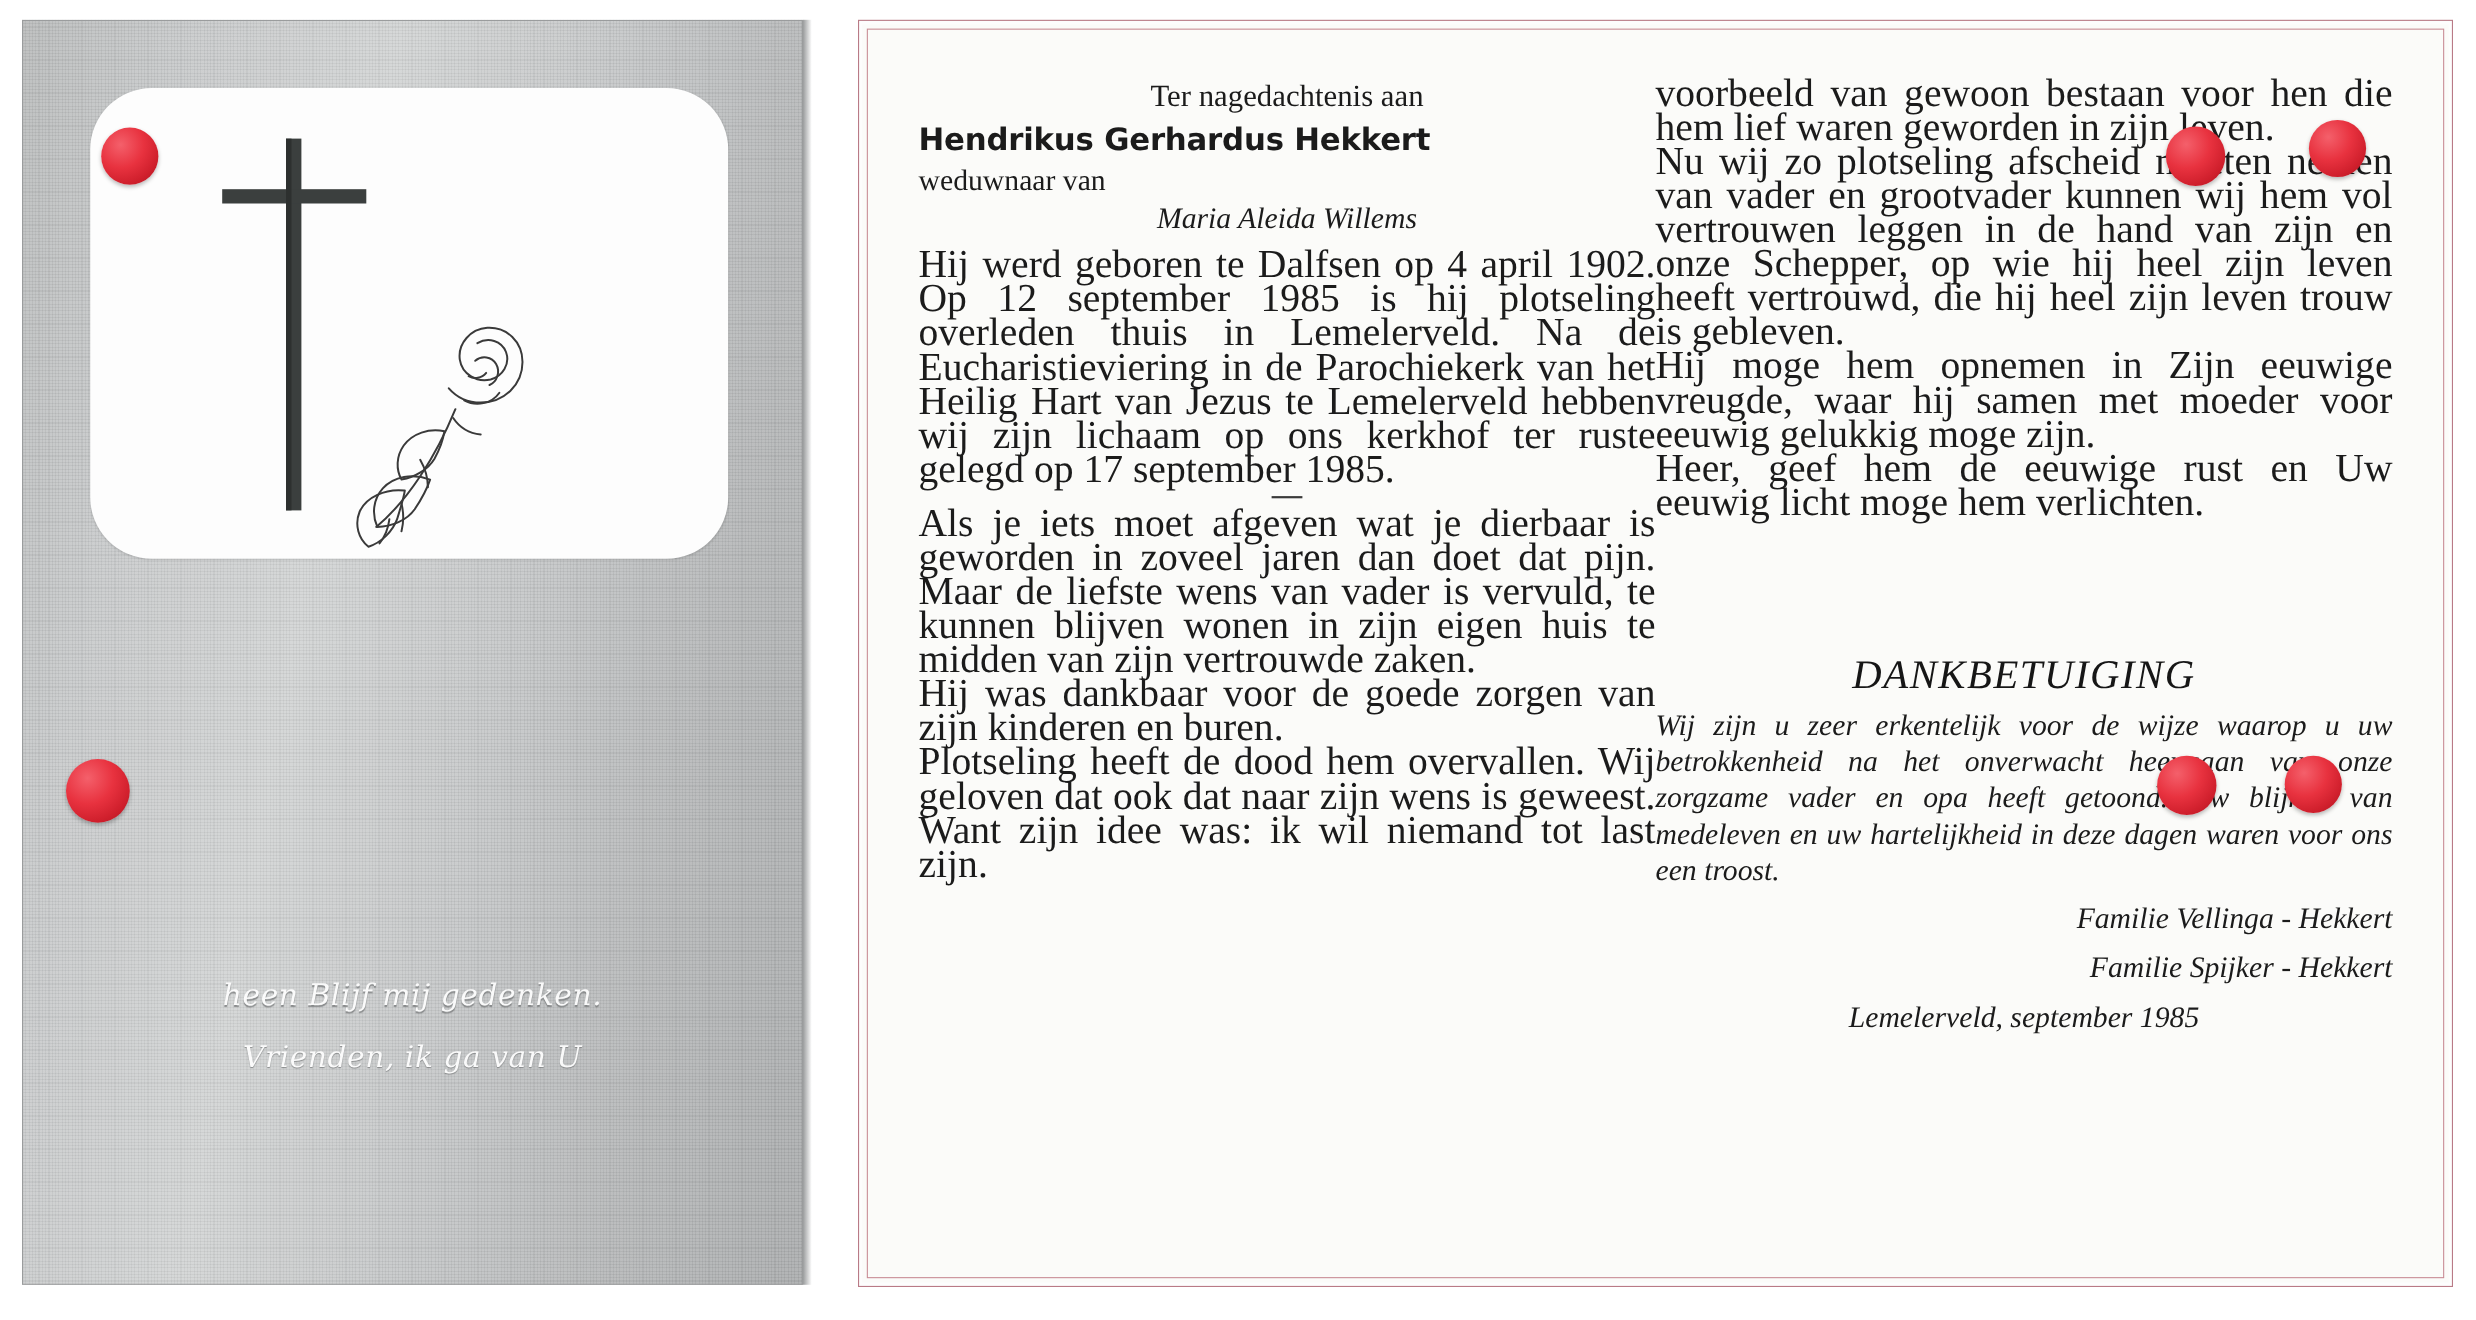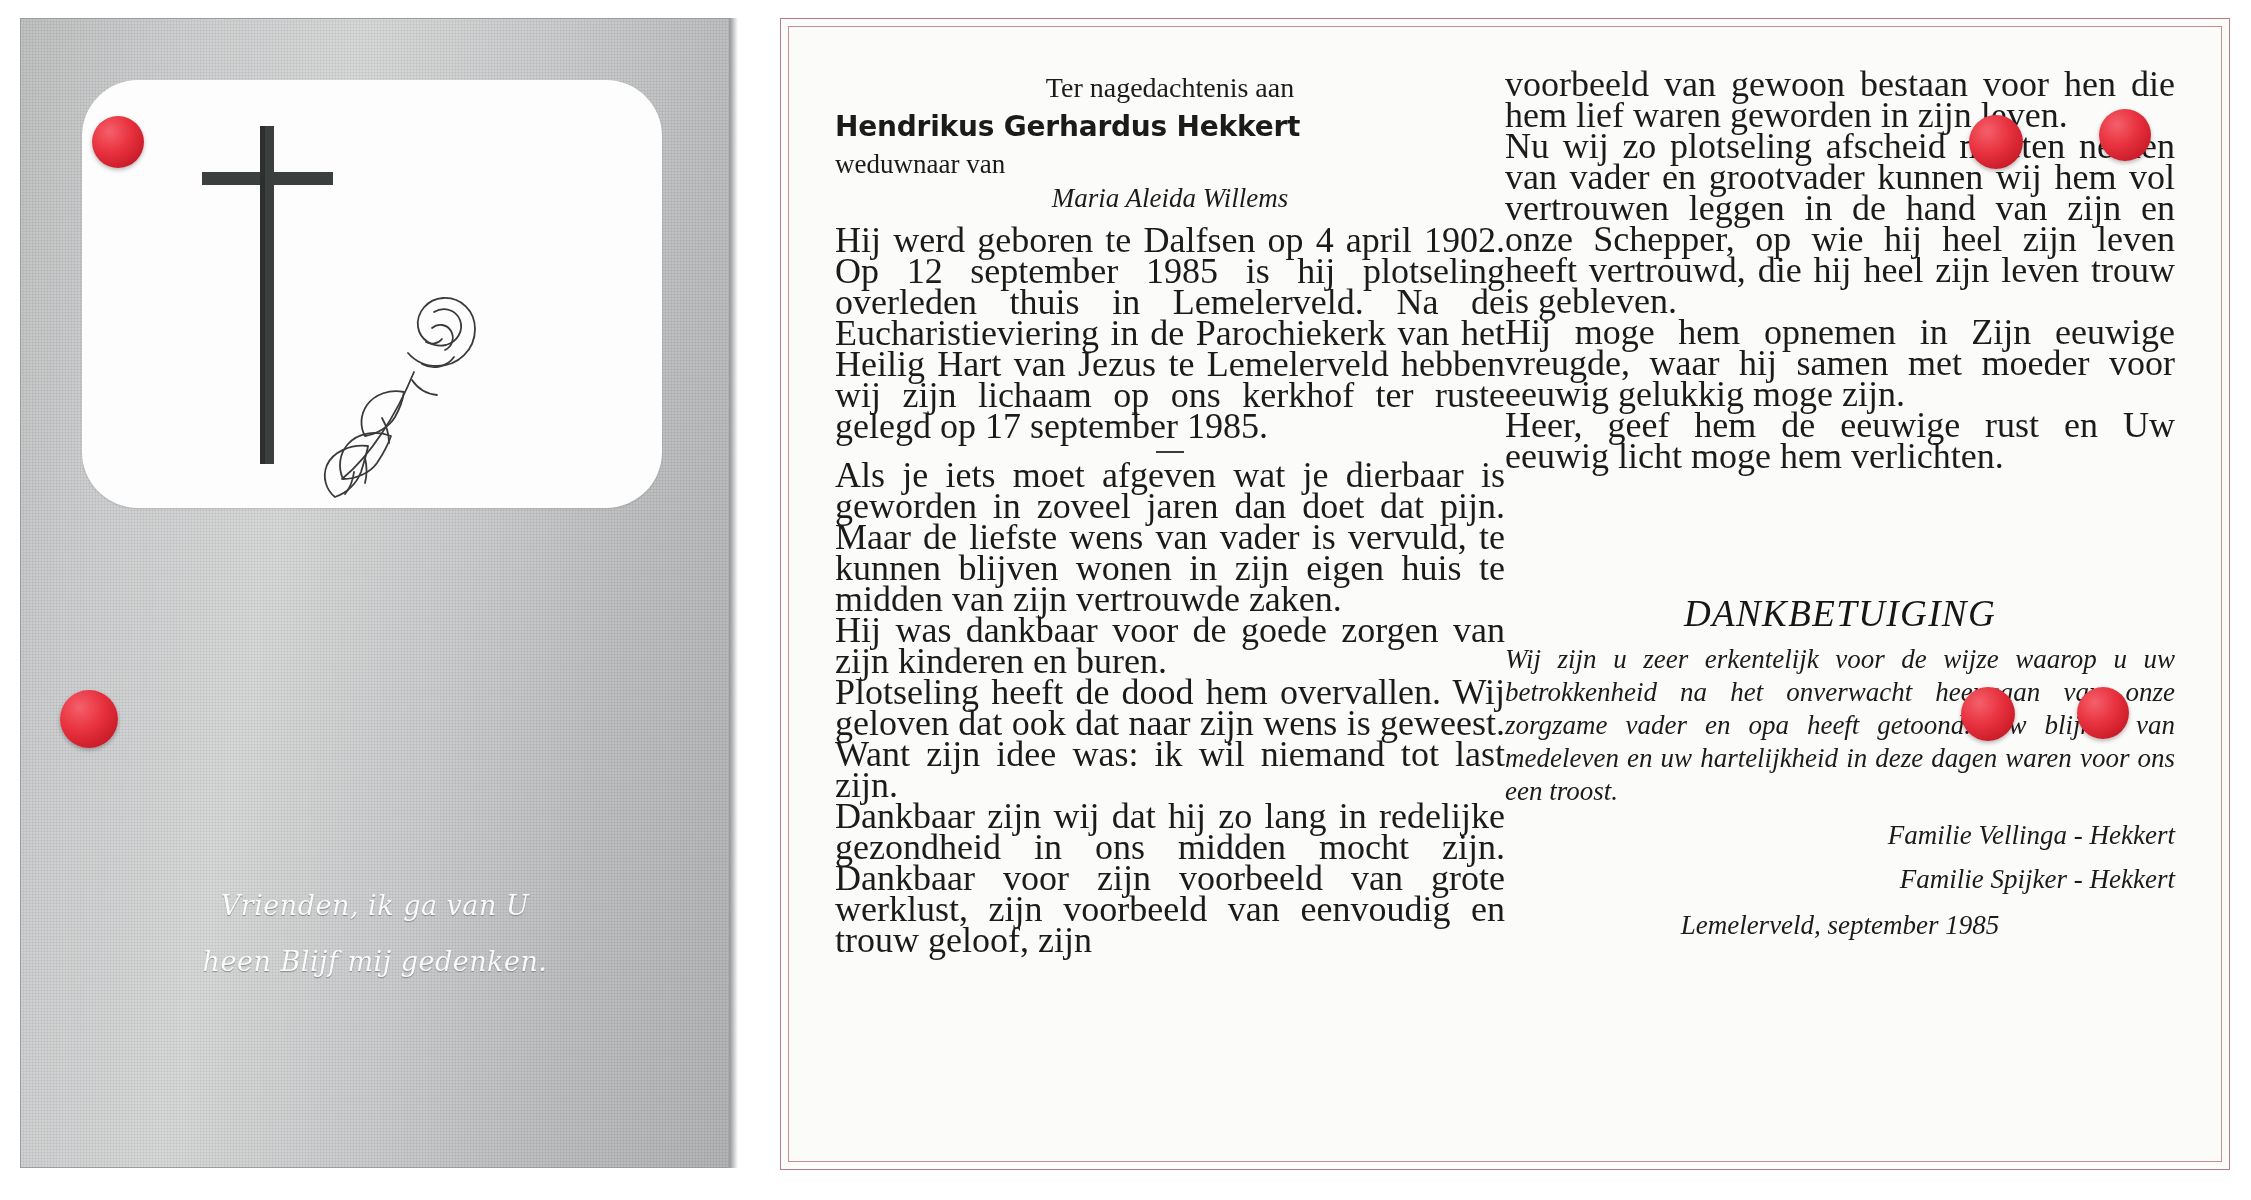--- a/index.html
+++ b/index.html
@@ -210,43 +210,42 @@
       <path d="M300 338c4 7 7 16 7 25"></path>
       <path d="M309 356c-16-6-33-3-43 8-9 10-10 24-5 35 13 0 27-6 34-16 6-9 11-18 14-27z"></path>
       <path d="M283 378c2 8 2 17 0 25"></path>
       <path d="M286 366c-18-2-35 6-41 19-5 12-1 25 8 32 12-4 22-14 26-25 3-10 6-19 7-26z"></path>
       <path d="M272 392c-1 8-4 16-9 22"></path>
       <path d="M330 300c6 9 15 14 25 15"></path>
     </g>
   </svg>
 
   <div id="cover-motto">
+    <div>heen Blijf mij gedenken.</div>
     <div>Vrienden, ik ga van U</div>
-    <div>heen Blijf mij gedenken.</div>
   </div>
 <div class="dot" style="left: 72px; top: 98px; width: 52px; height: 52px;"></div>
     <div class="dot" style="left: 40px; top: 672px; width: 58px; height: 58px;"></div>
   </div>
 
 <div id="memorial-card">
   <div id="memorial-inner">
     <div class="columns">
 
       <div class="col">
         <p class="head-small">Ter nagedachtenis aan</p>
         <p class="head-name">Hendrikus Gerhardus Hekkert</p>
         <p class="head-rel">weduwnaar van</p>
         <p class="head-wife">Maria Aleida Willems</p>
         <div class="spacer-s"></div>
         <p class="para">Hij werd geboren te Dalfsen op 4 april 1902. Op 12 september 1985 is hij plotseling overleden thuis in Lemelerveld. Na de Eucharistieviering in de Parochiekerk van het Heilig Hart van Jezus te Lemelerveld hebben wij zijn lichaam op ons kerkhof ter ruste gelegd op 17 september 1985.</p>
         <div class="rule"></div>
         <p class="para">Als je iets moet afgeven wat je dierbaar is geworden in zoveel jaren dan doet dat pijn. Maar de liefste wens van vader is vervuld, te kunnen blijven wonen in zijn eigen huis te midden van zijn vertrouwde zaken.</p>
         <p class="para">Hij was dankbaar voor de goede zorgen van zijn kinderen en buren.</p>
         <p class="para">Plotseling heeft de dood hem overvallen. Wij geloven dat ook dat naar zijn wens is geweest. Want zijn idee was: ik wil niemand tot last zijn.</p>
-        <p class="para">Dankbaar zijn wij dat hij zo lang in redelijke gezondheid in ons midden mocht zijn. Dankbaar voor zijn voorbeeld van grote werklust, zijn voorbeeld van eenvoudig en trouw geloof, zijn</p>
       </div>
 
       <div class="col">
         <p class="para">voorbeeld van gewoon bestaan voor hen die hem lief waren geworden in zijn leven.</p>
         <p class="para">Nu wij zo plotseling afscheid moeten nemen van vader en grootvader kunnen wij hem vol vertrouwen leggen in de hand van zijn en onze Schepper, op wie hij heel zijn leven heeft vertrouwd, die hij heel zijn leven trouw is gebleven.</p>
         <p class="para">Hij moge hem opnemen in Zijn eeuwige vreugde, waar hij samen met moeder voor eeuwig gelukkig moge zijn.</p>
         <p class="para">Heer, geef hem de eeuwige rust en Uw eeuwig licht moge hem verlichten.</p>
 
         <div class="spacer-l"></div>
 

